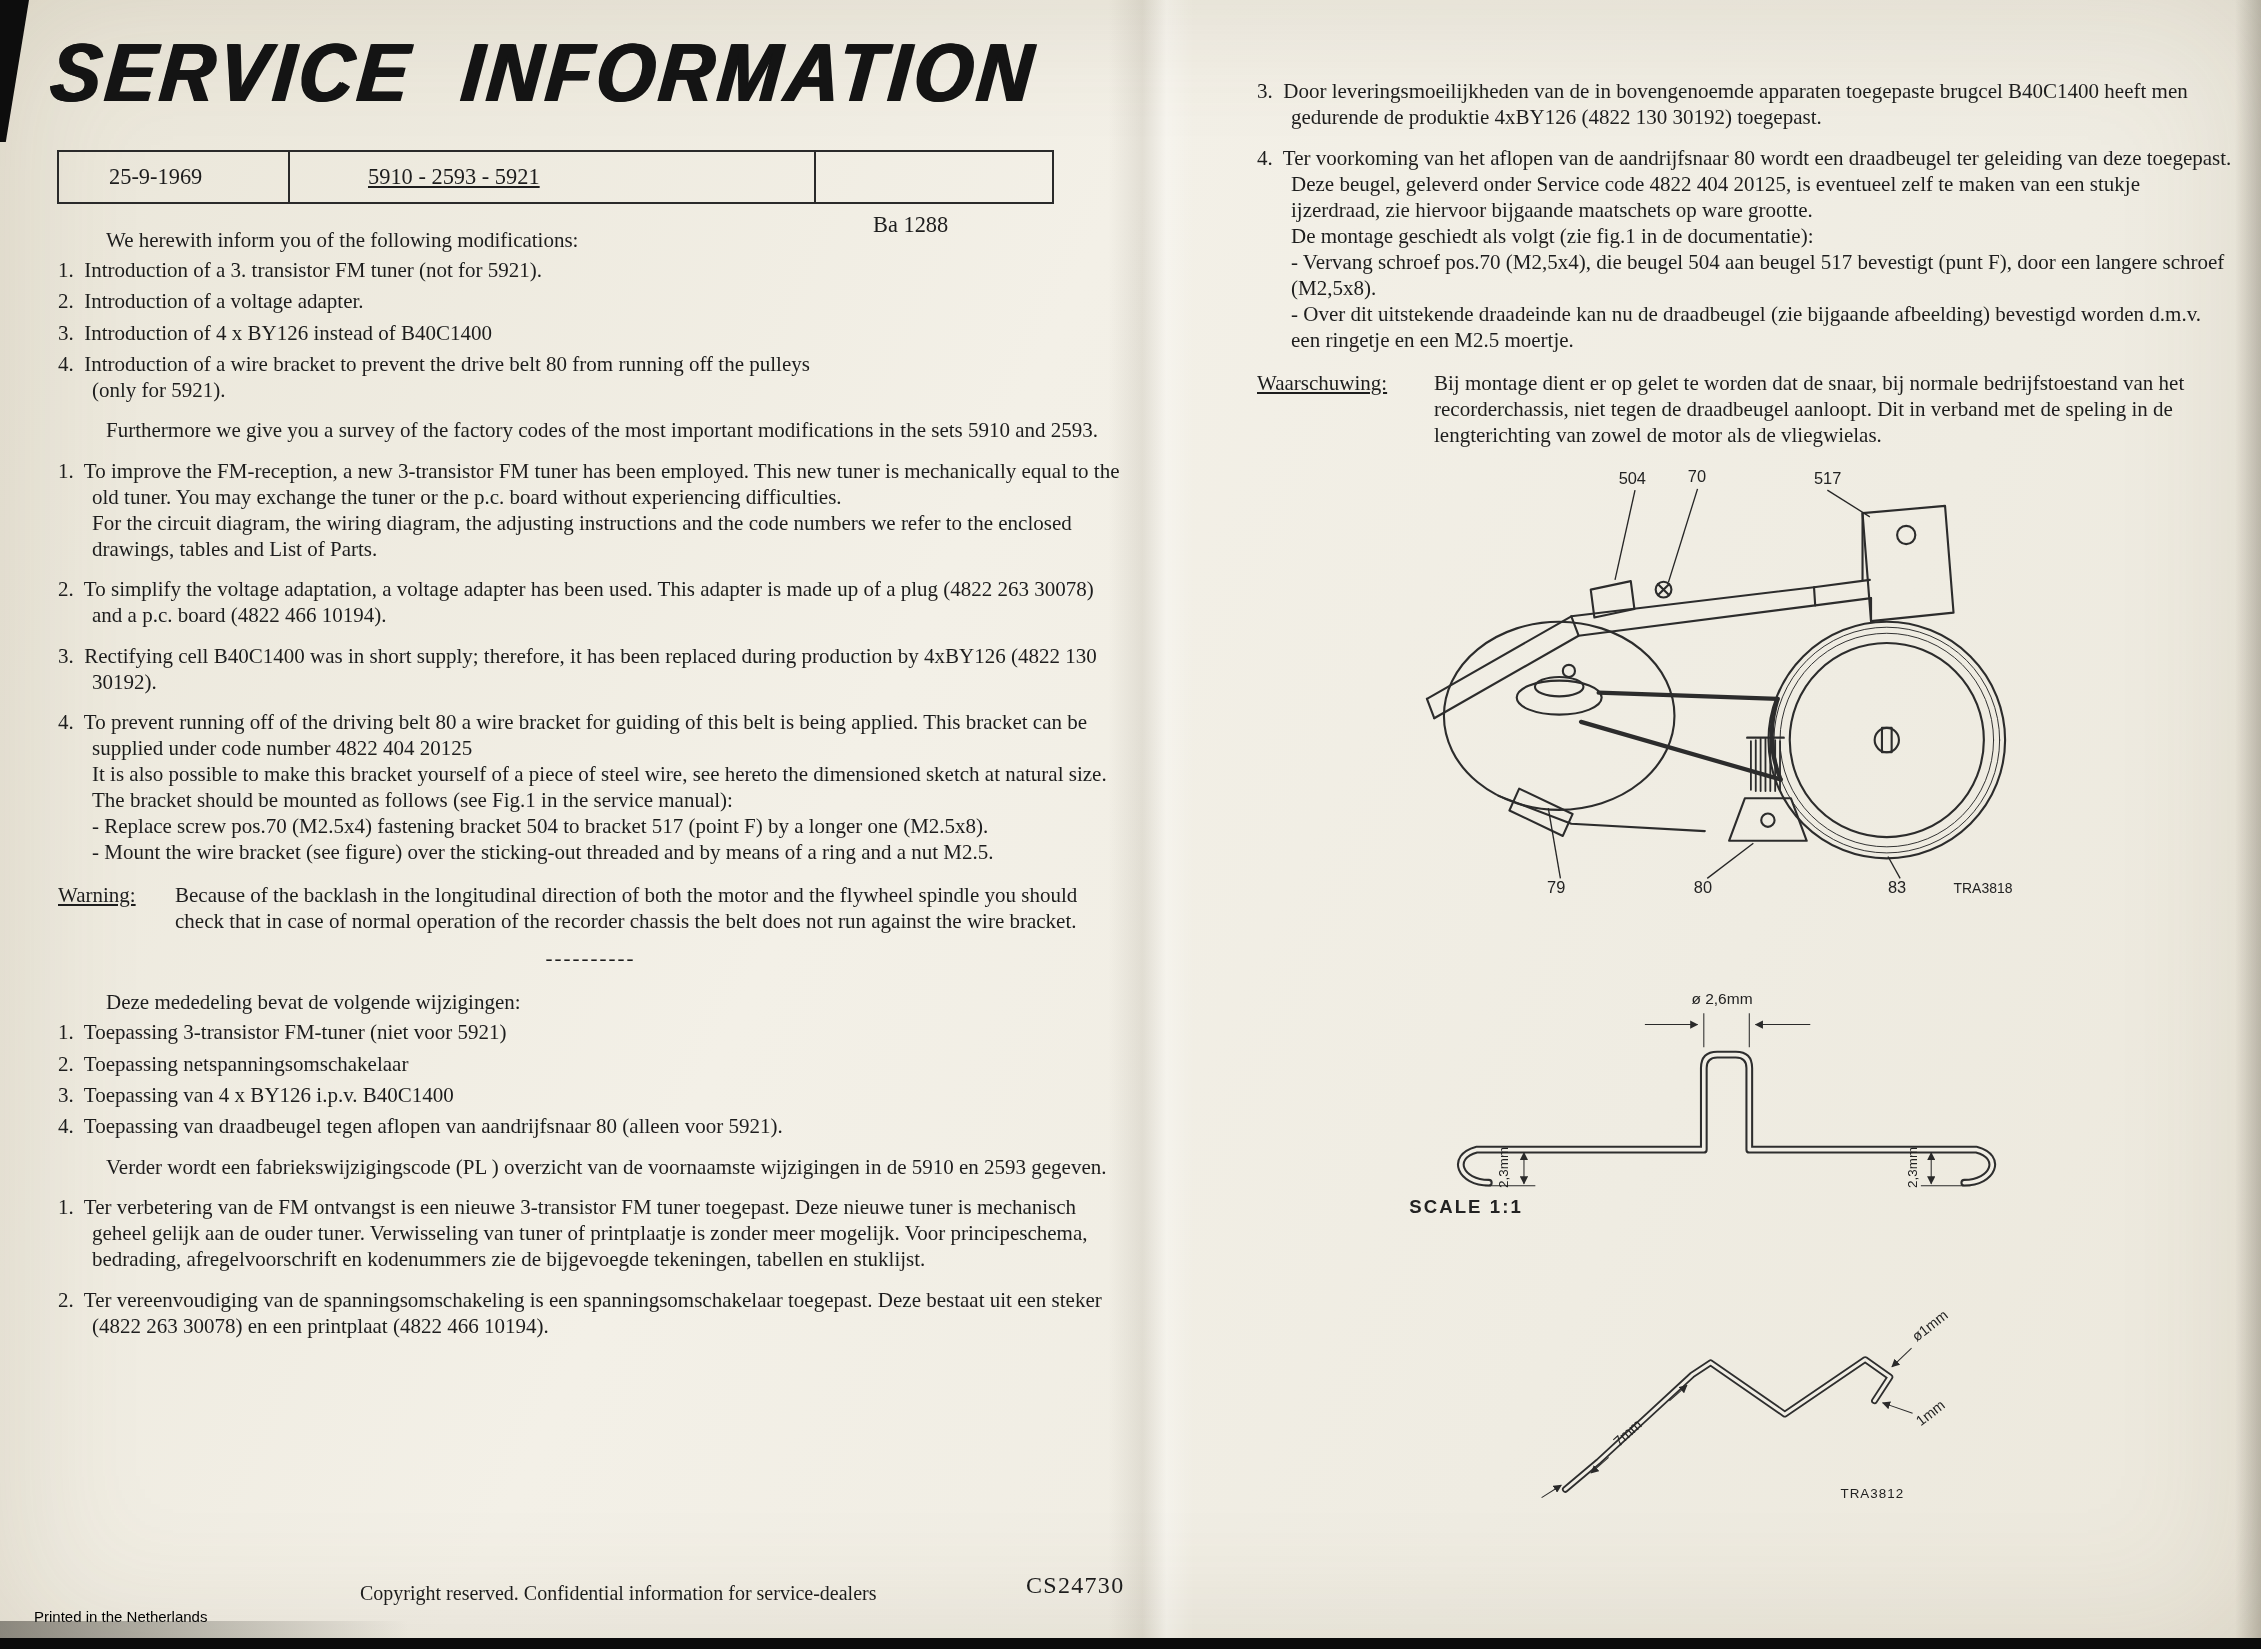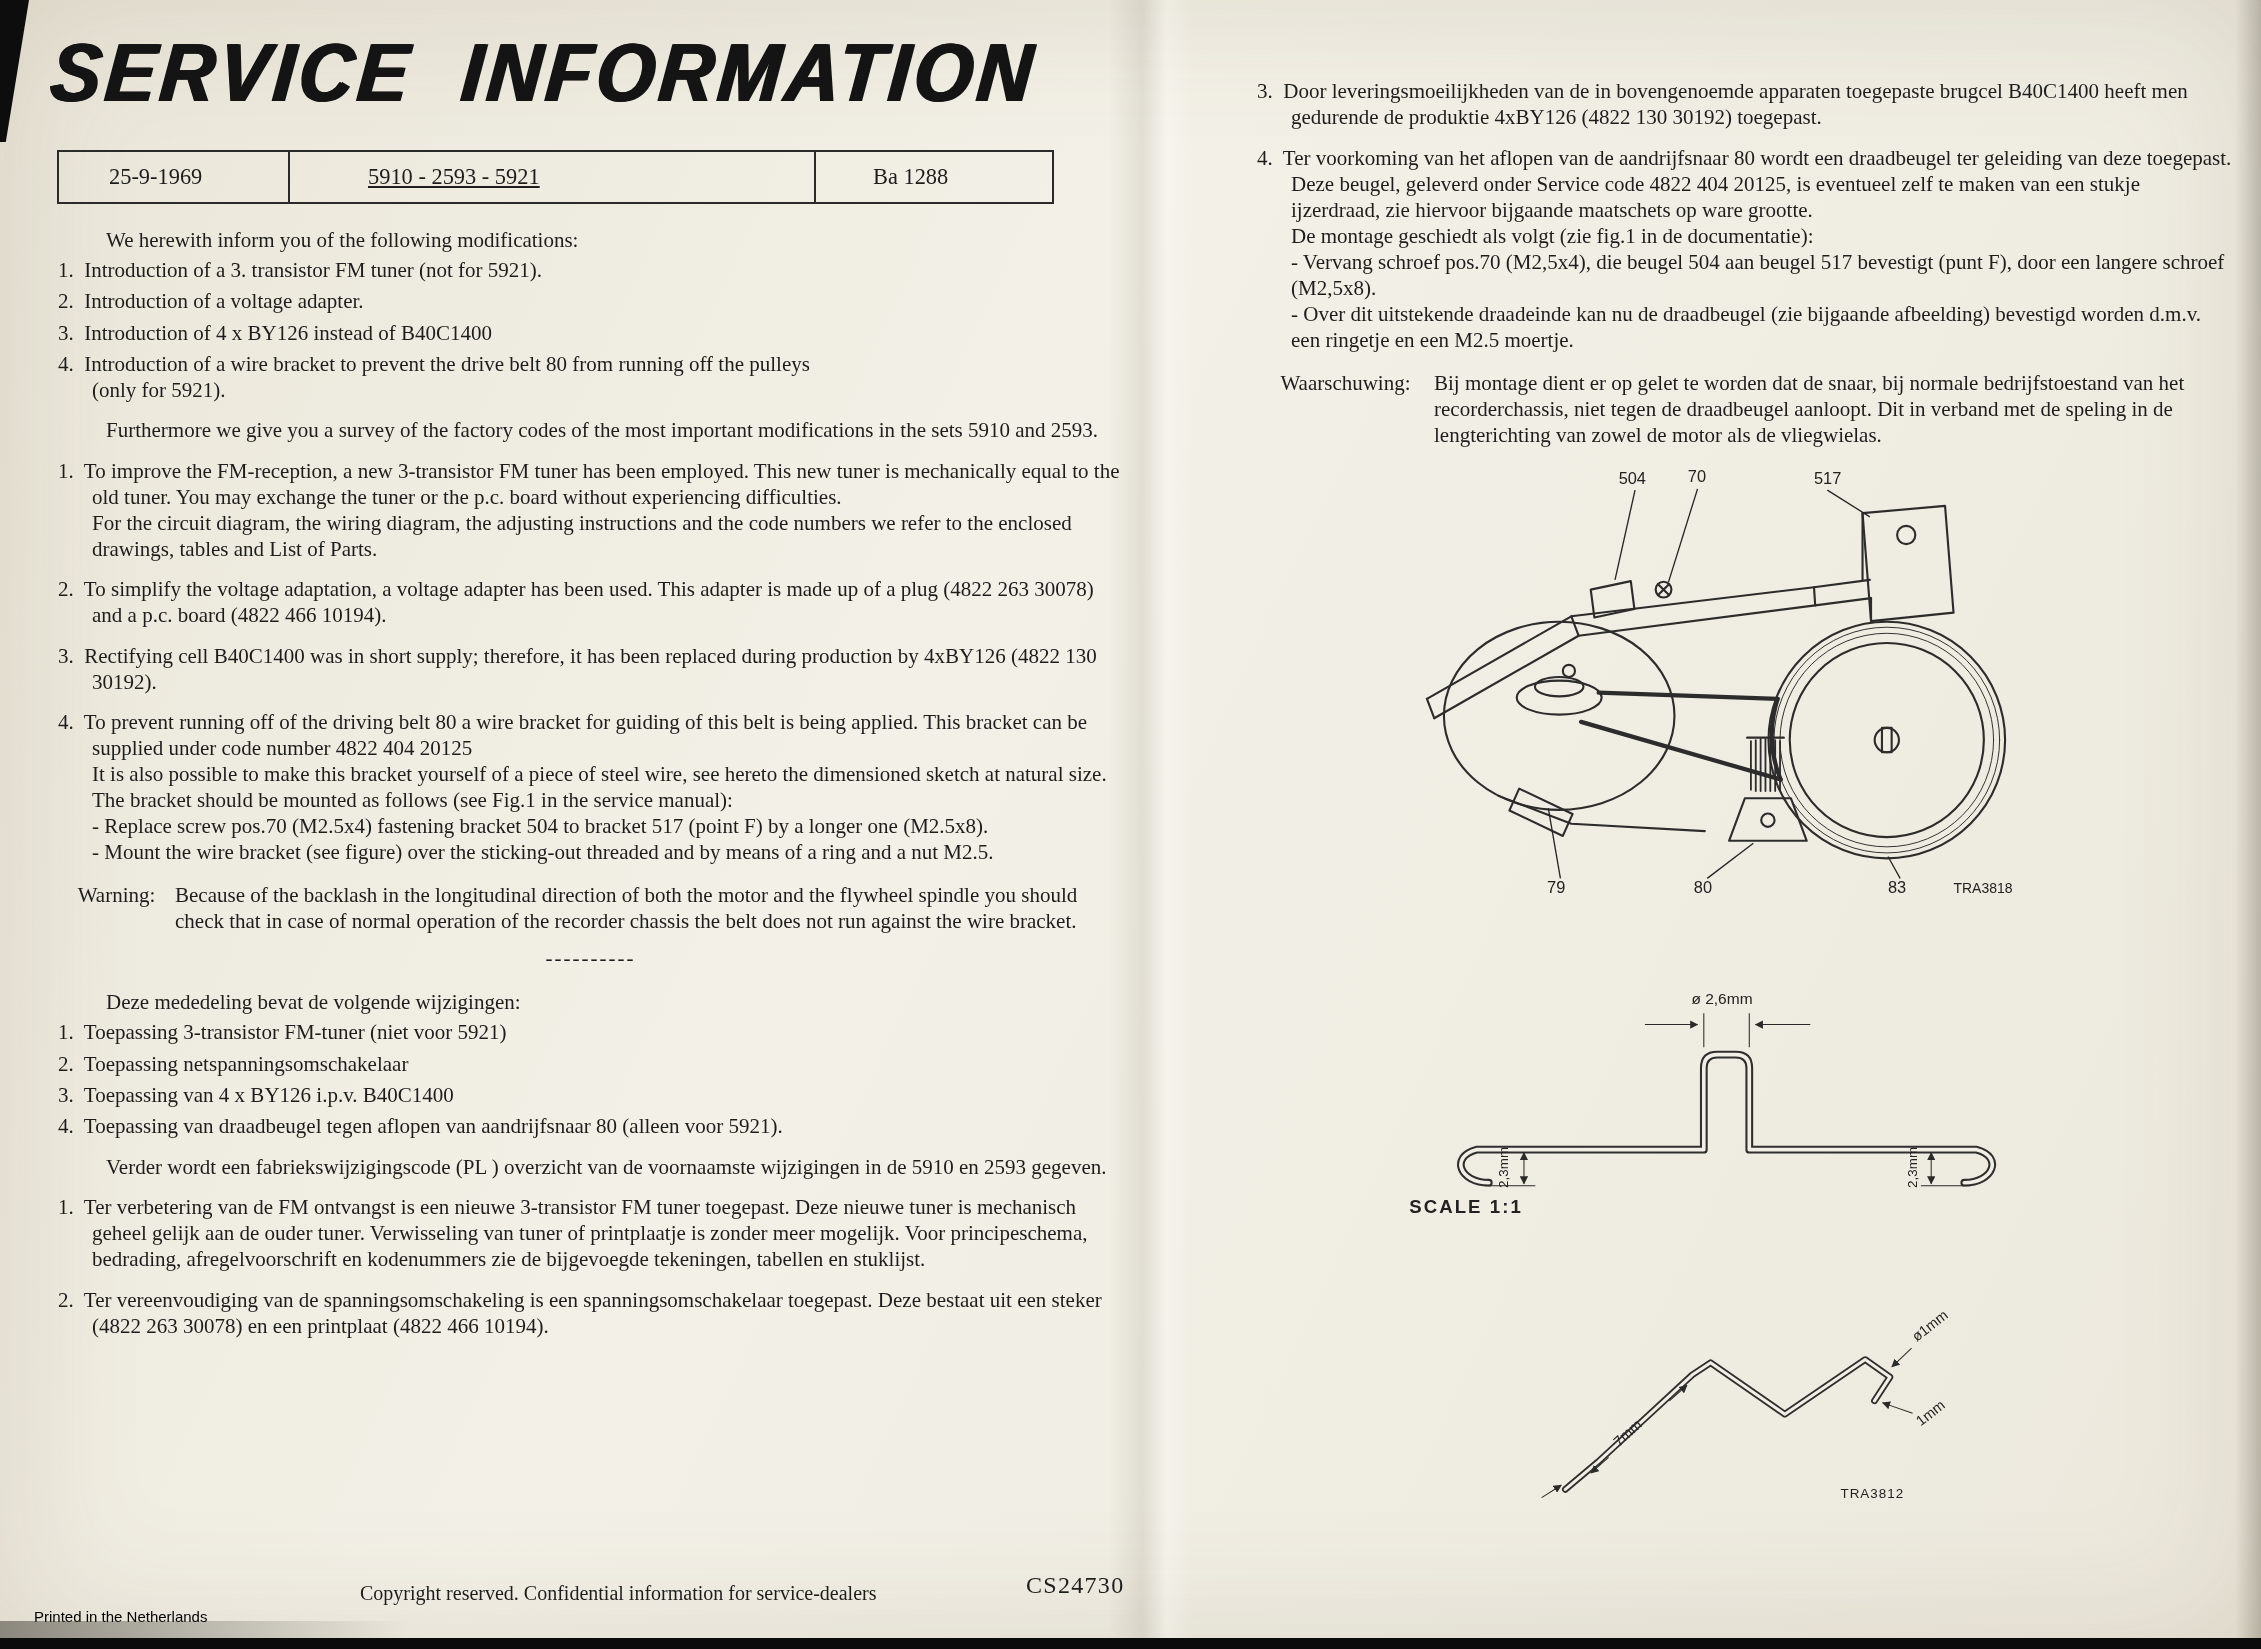--- a/index.html
+++ b/index.html
@@ -44,31 +44,31 @@
     white-space:nowrap;
   }
 
   .header-table {
     position:absolute; left:57px; top:150px; width:997px; height:54px;
     display:flex; border:2.6px solid #2a2a2a; font-size:22.4px; background:transparent;
   }
   .header-table .cell { display:flex; align-items:center; height:100%; }
   .cell-date   { width:231px; padding-left:50px; border-right:2.6px solid #2a2a2a; }
   .cell-sets   { width:526px; padding-left:78px; border-right:2.6px solid #2a2a2a;text-decoration:underline; }
-  .cell-code   { width:232px; padding-left:57px; }
+  .cell-code   { width:232px; padding-left:57px;margin-top:48px; }
 
   .col-left  { position:absolute; left:58px;  top:227px; width:1065px; font-size:21px; line-height:26px; }
   .col-right { position:absolute; left:1257px; top:78px; width:976px; font-size:21px; line-height:26px; }
 
   .para { white-space:pre-wrap; margin-bottom:4px;margin-left:48px; }
   .hang { white-space:pre-wrap; padding-left:34px; text-indent:-34px; margin-bottom:5.3px; }
   .block { margin-bottom:14.5px; }
 
   .warnrow { display:flex; margin-top:17px; }
-  .warnlabel { flex:0 0 auto;text-align:center; }
+  .warnlabel { text-decoration:underline; flex:0 0 auto; }
   .warnrow-en .warnlabel { width:117px; }
   .warnrow-nl .warnlabel { width:177px; }
   .warntext { flex:1 1 auto; white-space:pre-wrap; }
 
   .divider { text-align:center; letter-spacing:2px; margin:10.6px 0 18.5px; }
 
   .fig { display:block; }
   .fig1 { width:759px; height:455px; margin-left:132px; margin-top:13px; }
   .fig2 { width:646px;  height:243px; margin-left:145px; margin-top:61px; }
   .fig3 { width:541px;  height:191px; margin-left:264px; margin-top:92px; }

